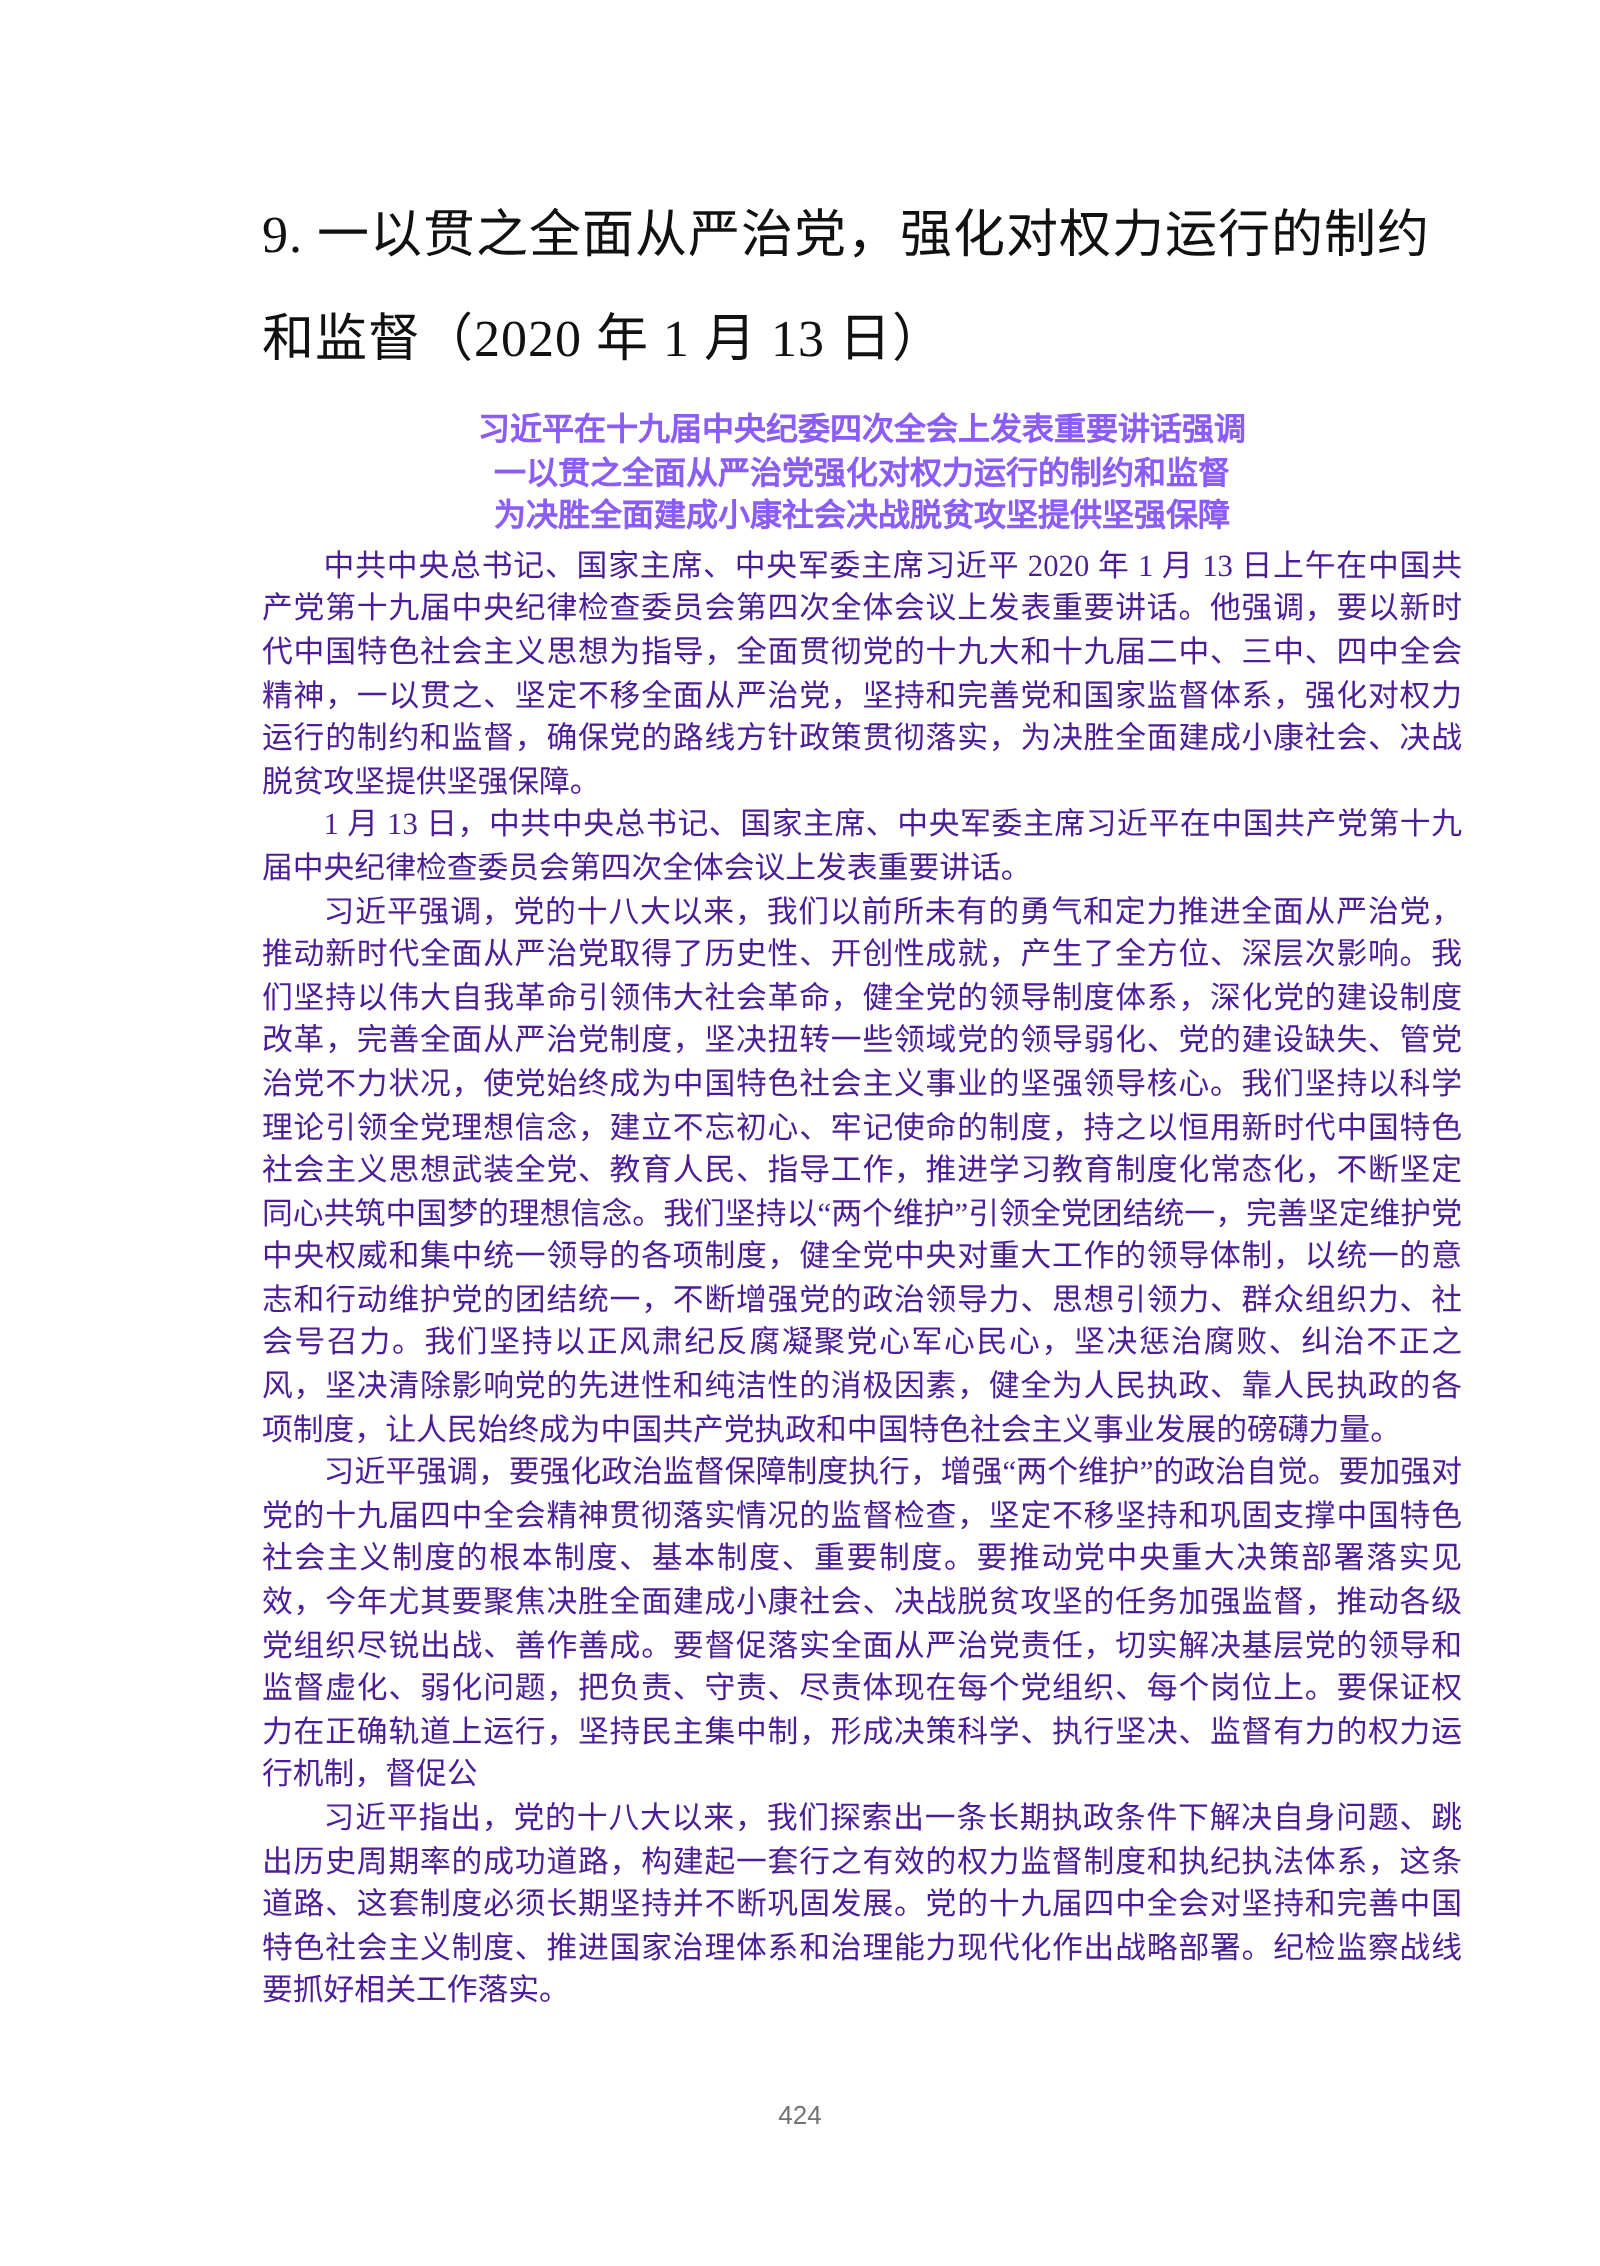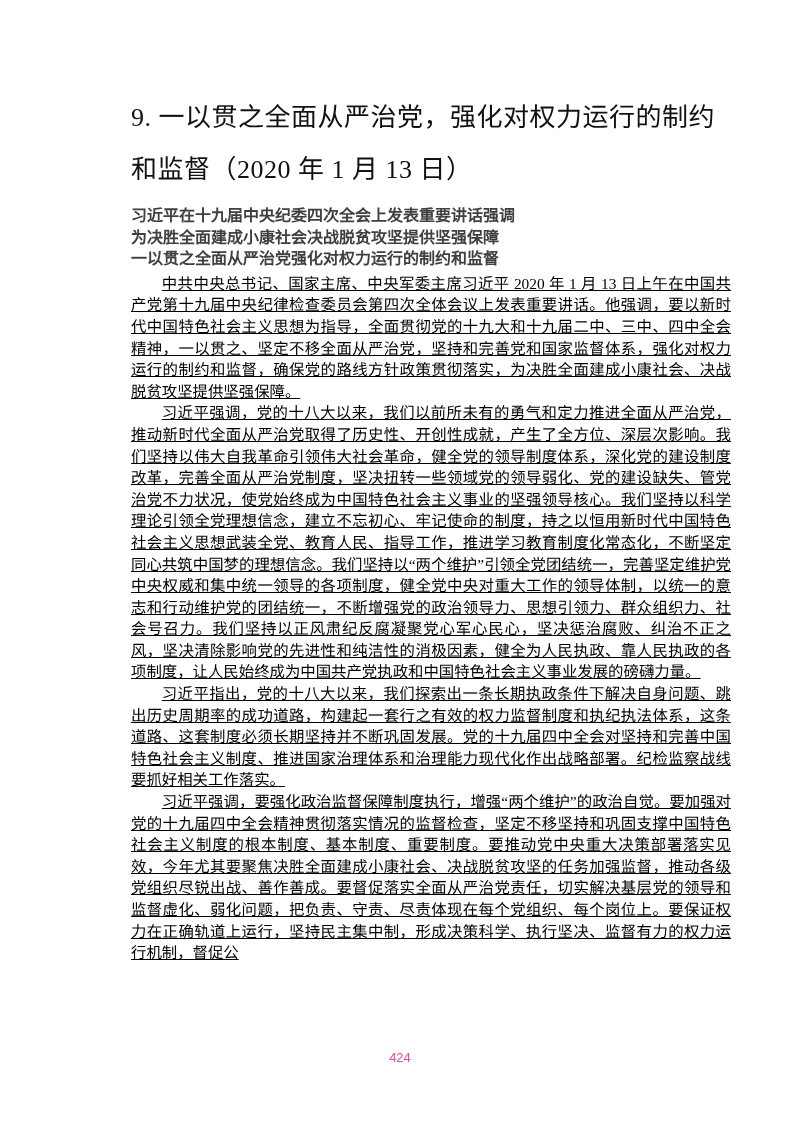--- a/index.html
+++ b/index.html
@@ -35,63 +35,64 @@
     letter-spacing: 0.5px;
     color: #111111;
     text-align: left;
   }
   .headline {
     width: 600px;
     font-family: "Liberation Sans", sans-serif;
     font-weight: 700;
     font-size: 16px;
     line-height: 21.6px;
-    color: #404040;
+    text-align: center;
+    color: #8b5cf6;
     margin: 0 0 3px 0;
   }
   .body-text {
     width: 600px;
   }
   .body-text p {
     margin: 0;
     font-size: 15.4px;
     line-height: 21.6px;
     text-align: justify;
     text-indent: 2em;
-    color: #000000;
-    text-decoration: underline;
+    color: #4c1d95;
   }
   .page-number {
     position: absolute;
     left: 100px;
     top: 1050px;
     width: 600px;
     text-align: center;
     font-family: "Liberation Sans", sans-serif;
     font-size: 13px;
-    color: #ec4899;
+    color: #737373;
   }
 </style>
 </head>
 <body>
 
 <div class="page">
   <div class="content">
 
     <h1 class="doc-title">9. 一以贯之全面从严治党，强化对权力运行的制约和监督（2020 年 1 月 13 日）</h1>
 
     <div class="headline">
       <div>习近平在十九届中央纪委四次全会上发表重要讲话强调</div>
+      <div>一以贯之全面从严治党强化对权力运行的制约和监督</div>
       <div>为决胜全面建成小康社会决战脱贫攻坚提供坚强保障</div>
-      <div>一以贯之全面从严治党强化对权力运行的制约和监督</div>
     </div>
 
     <div class="body-text">
       <p>中共中央总书记、国家主席、中央军委主席习近平 2020 年 1 月 13 日上午在中国共产党第十九届中央纪律检查委员会第四次全体会议上发表重要讲话。他强调，要以新时代中国特色社会主义思想为指导，全面贯彻党的十九大和十九届二中、三中、四中全会精神，一以贯之、坚定不移全面从严治党，坚持和完善党和国家监督体系，强化对权力运行的制约和监督，确保党的路线方针政策贯彻落实，为决胜全面建成小康社会、决战脱贫攻坚提供坚强保障。</p>
+      <p>1 月 13 日，中共中央总书记、国家主席、中央军委主席习近平在中国共产党第十九届中央纪律检查委员会第四次全体会议上发表重要讲话。</p>
       <p>习近平强调，党的十八大以来，我们以前所未有的勇气和定力推进全面从严治党，推动新时代全面从严治党取得了历史性、开创性成就，产生了全方位、深层次影响。我们坚持以伟大自我革命引领伟大社会革命，健全党的领导制度体系，深化党的建设制度改革，完善全面从严治党制度，坚决扭转一些领域党的领导弱化、党的建设缺失、管党治党不力状况，使党始终成为中国特色社会主义事业的坚强领导核心。我们坚持以科学理论引领全党理想信念，建立不忘初心、牢记使命的制度，持之以恒用新时代中国特色社会主义思想武装全党、教育人民、指导工作，推进学习教育制度化常态化，不断坚定同心共筑中国梦的理想信念。我们坚持以“两个维护”引领全党团结统一，完善坚定维护党中央权威和集中统一领导的各项制度，健全党中央对重大工作的领导体制，以统一的意志和行动维护党的团结统一，不断增强党的政治领导力、思想引领力、群众组织力、社会号召力。我们坚持以正风肃纪反腐凝聚党心军心民心，坚决惩治腐败、纠治不正之风，坚决清除影响党的先进性和纯洁性的消极因素，健全为人民执政、靠人民执政的各项制度，让人民始终成为中国共产党执政和中国特色社会主义事业发展的磅礴力量。</p>
+      <p>习近平强调，要强化政治监督保障制度执行，增强“两个维护”的政治自觉。要加强对党的十九届四中全会精神贯彻落实情况的监督检查，坚定不移坚持和巩固支撑中国特色社会主义制度的根本制度、基本制度、重要制度。要推动党中央重大决策部署落实见效，今年尤其要聚焦决胜全面建成小康社会、决战脱贫攻坚的任务加强监督，推动各级党组织尽锐出战、善作善成。要督促落实全面从严治党责任，切实解决基层党的领导和监督虚化、弱化问题，把负责、守责、尽责体现在每个党组织、每个岗位上。要保证权力在正确轨道上运行，坚持民主集中制，形成决策科学、执行坚决、监督有力的权力运行机制，督促公</p>
       <p>习近平指出，党的十八大以来，我们探索出一条长期执政条件下解决自身问题、跳出历史周期率的成功道路，构建起一套行之有效的权力监督制度和执纪执法体系，这条道路、这套制度必须长期坚持并不断巩固发展。党的十九届四中全会对坚持和完善中国特色社会主义制度、推进国家治理体系和治理能力现代化作出战略部署。纪检监察战线要抓好相关工作落实。</p>
-      <p>习近平强调，要强化政治监督保障制度执行，增强“两个维护”的政治自觉。要加强对党的十九届四中全会精神贯彻落实情况的监督检查，坚定不移坚持和巩固支撑中国特色社会主义制度的根本制度、基本制度、重要制度。要推动党中央重大决策部署落实见效，今年尤其要聚焦决胜全面建成小康社会、决战脱贫攻坚的任务加强监督，推动各级党组织尽锐出战、善作善成。要督促落实全面从严治党责任，切实解决基层党的领导和监督虚化、弱化问题，把负责、守责、尽责体现在每个党组织、每个岗位上。要保证权力在正确轨道上运行，坚持民主集中制，形成决策科学、执行坚决、监督有力的权力运行机制，督促公</p>
     </div>
 
   </div>
 
   <div class="page-number">424</div>
 </div>
 
 </body></html>

